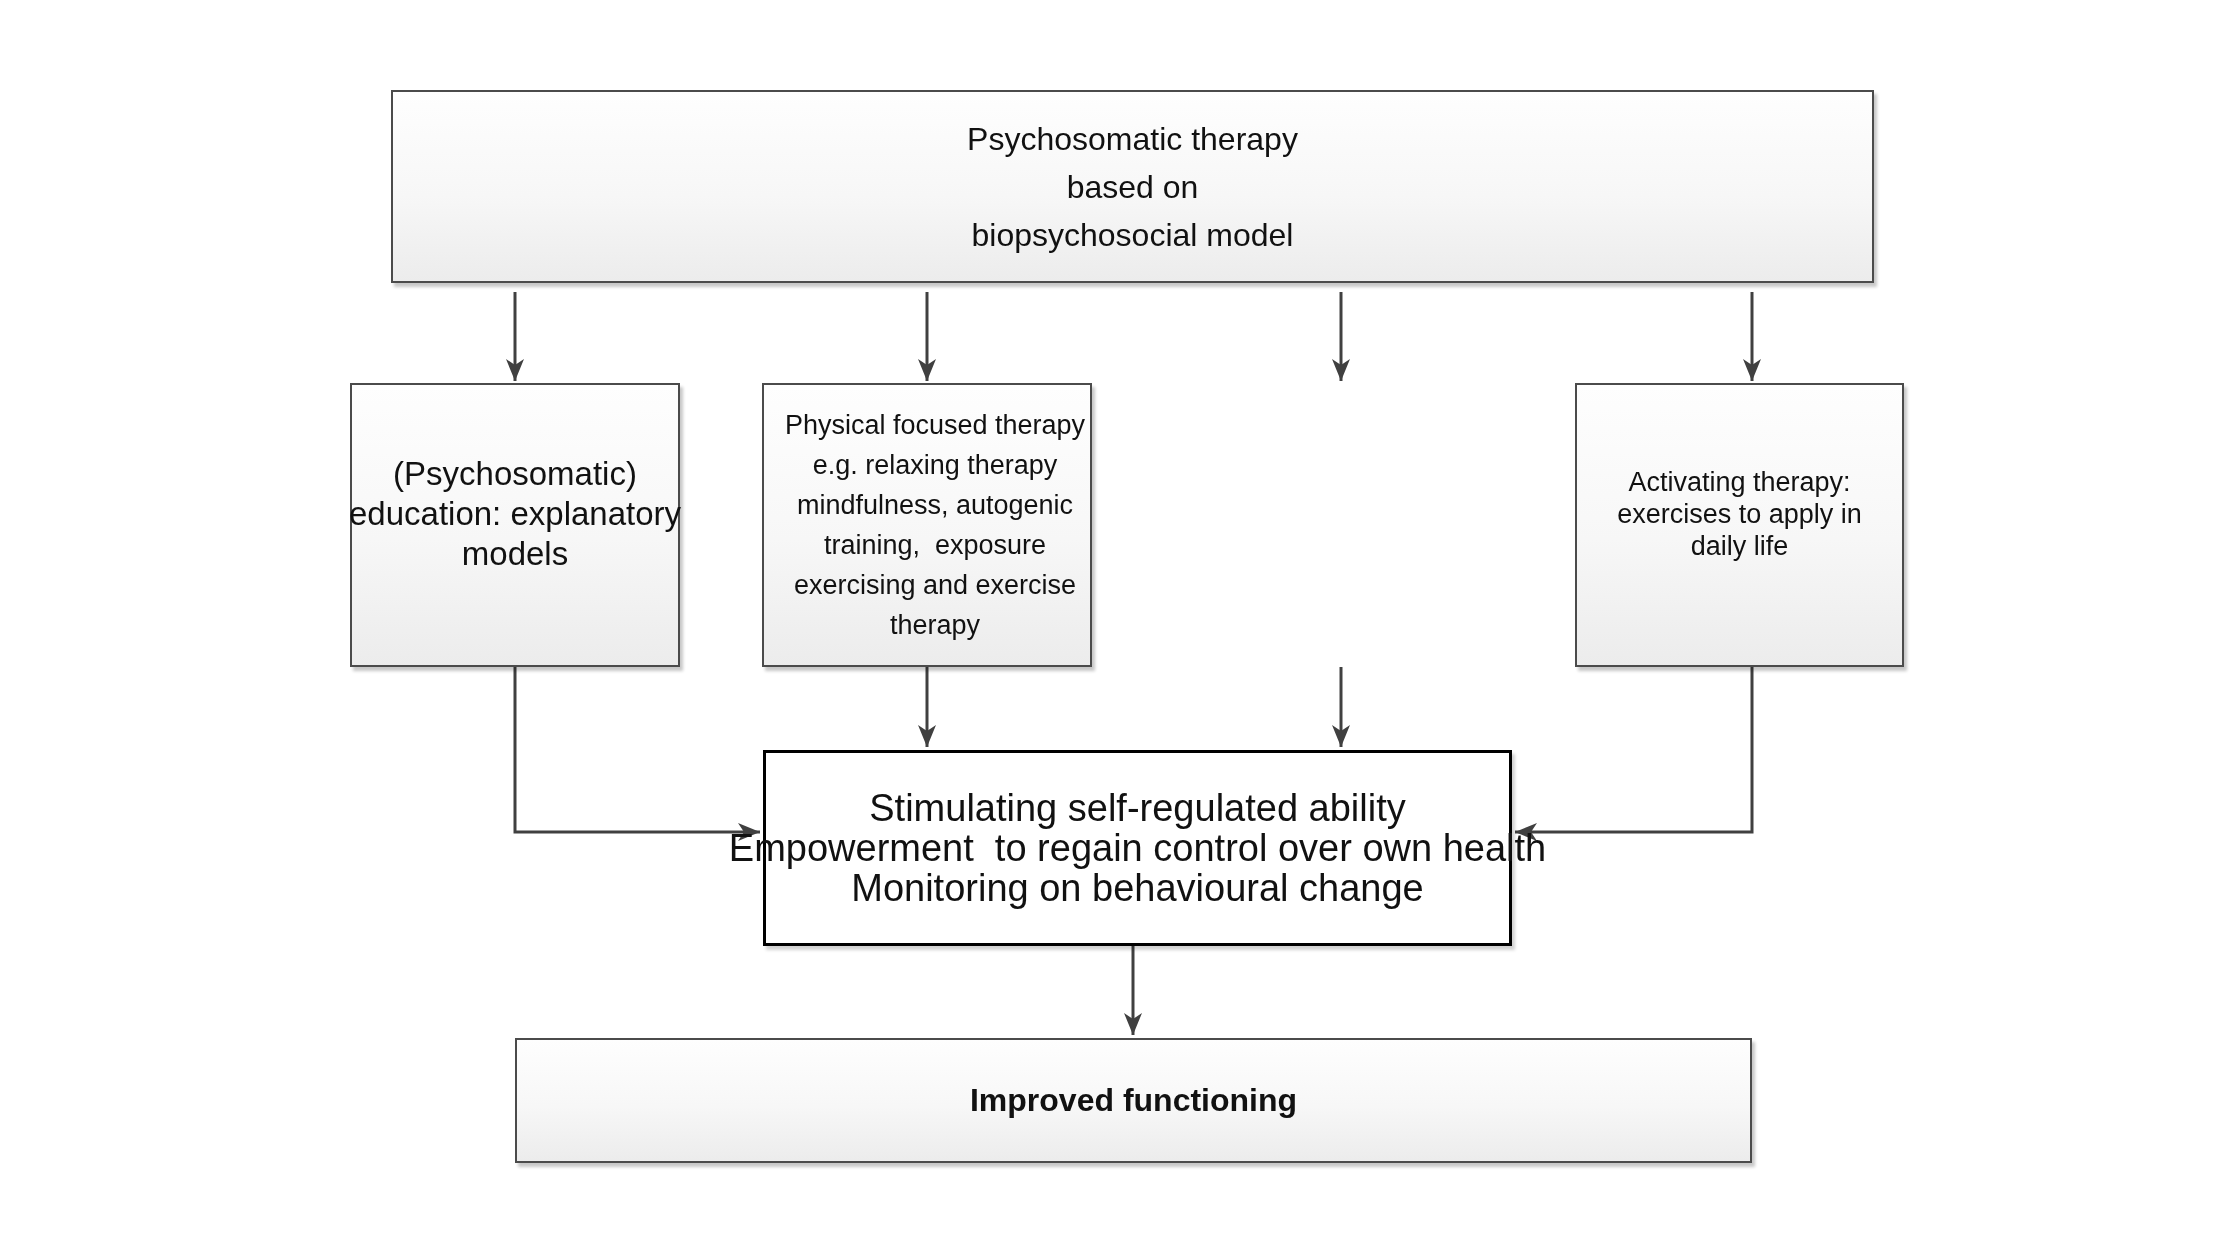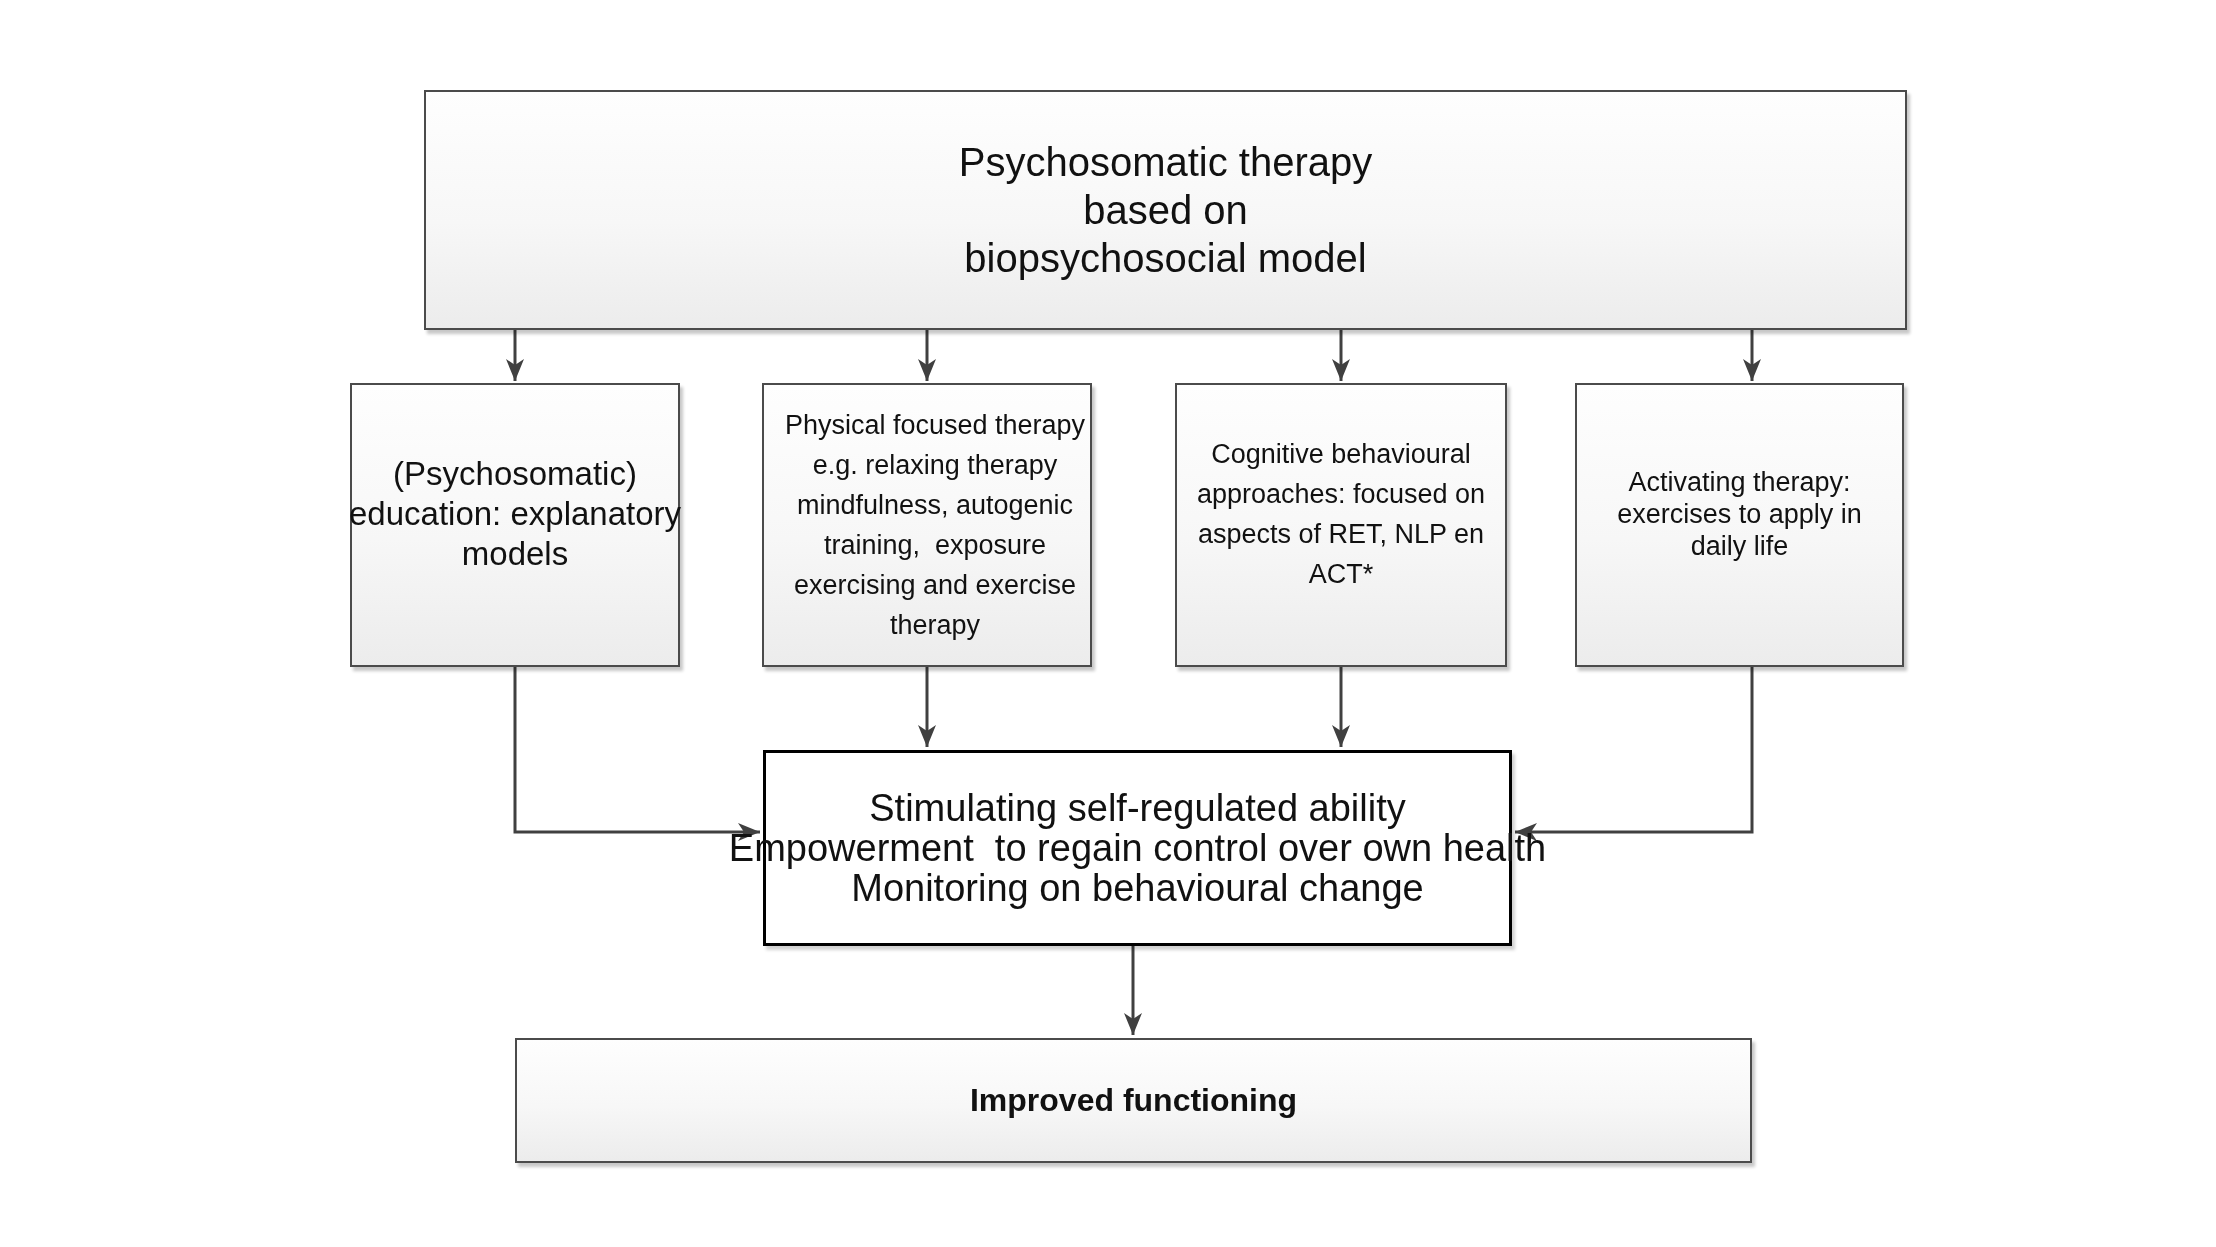--- a/index.html
+++ b/index.html
@@ -52,21 +52,21 @@
     background: linear-gradient(to bottom, var(--color-fill-top) 0%, #f7f7f7 55%, var(--color-fill-bottom) 100%);
     border: 2px solid var(--color-box-border);
     box-shadow: 3px 4px 3px rgba(0,0,0,0.22);
   }
   .central-box {
     background: var(--color-central-fill);
     border: 3px solid var(--color-central-border);
     box-shadow: 3px 4px 3px rgba(0,0,0,0.18);
   }
   
-  #top-box        { left: 391px;  top: 90px;   width: 1483px; height: 240px; font-size: 40px; line-height: 48px; margin-left: 33px; }
+  #top-box        { left: 391px;  top: 90px;   width: 1483px; height: 193px; font-size: 32px; line-height: 48px; }
   #box-education  { left: 350px;  top: 383px;  width: 330px;  height: 284px; font-size: 33px; line-height: 40px; }
   #box-physical   { left: 762px;  top: 383px;  width: 330px;  height: 284px; font-size: 27px; line-height: 40px; padding-left: 16px; }
   #box-cognitive  { left: 1175px; top: 383px;  width: 332px;  height: 284px; font-size: 27px; line-height: 40px; }
   #box-activating { left: 1550px; top: 383px;  width: 329px;  height: 284px; font-size: 27px; line-height: 32px; margin-left: 25px; }
   #central-box    { left: 763px;  top: 750px;  width: 749px;  height: 196px; font-size: 38px; line-height: 40px; }
   #bottom-box     { left: 515px;  top: 1038px; width: 1237px; height: 125px; font-size: 32px; font-weight: bold; }
   .lift { padding-bottom: 22px; }   
 </style>
 </head>
 <body>
@@ -104,26 +104,20 @@
 
   <div class="node gradient-box" id="box-physical">
     <div class="node-text">Physical focused therapy
 e.g. relaxing therapy
 mindfulness, autogenic
 training,  exposure
 exercising and exercise
 therapy</div>
   </div>
 
-  <div class="node gradient-box lift" id="box-cognitive">
-    <div class="node-text">Cognitive behavioural
-approaches: focused on
-aspects of RET, NLP en
-ACT*</div>
-  </div>
 
   <div class="node gradient-box lift" id="box-activating">
     <div class="node-text">Activating therapy:
 exercises to apply in
 daily life</div>
   </div>
 
   <div class="node central-box" id="central-box">
     <div class="node-text">Stimulating self-regulated ability
 Empowerment  to regain control over own health

